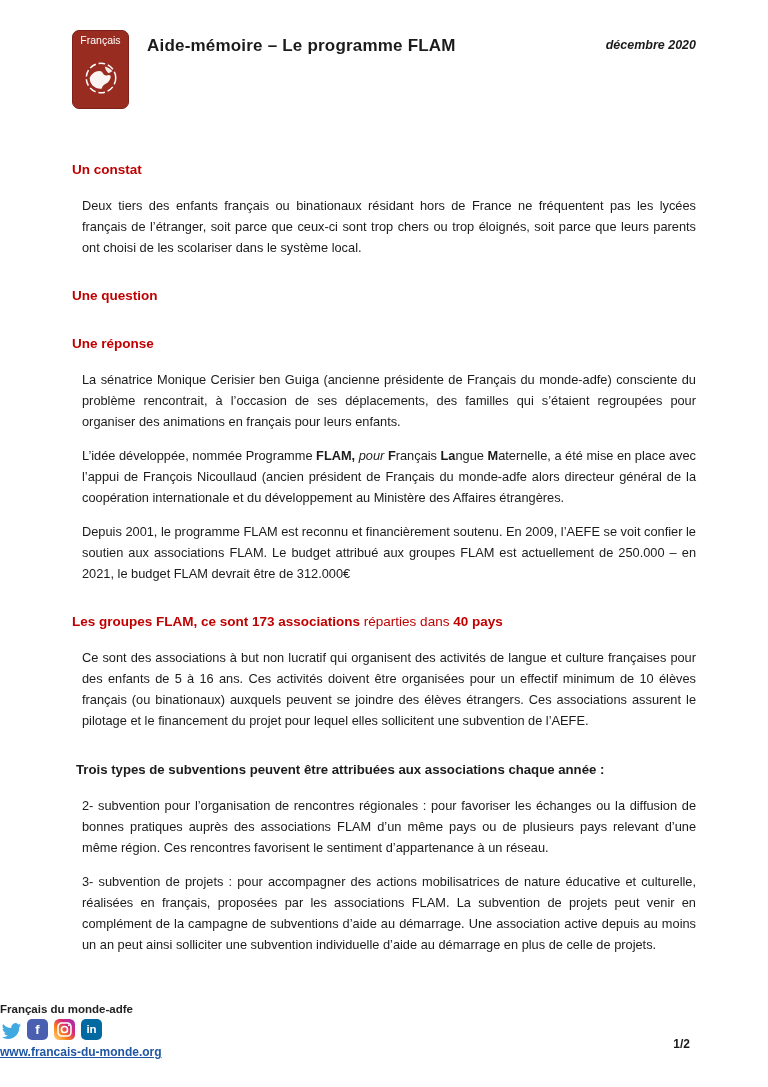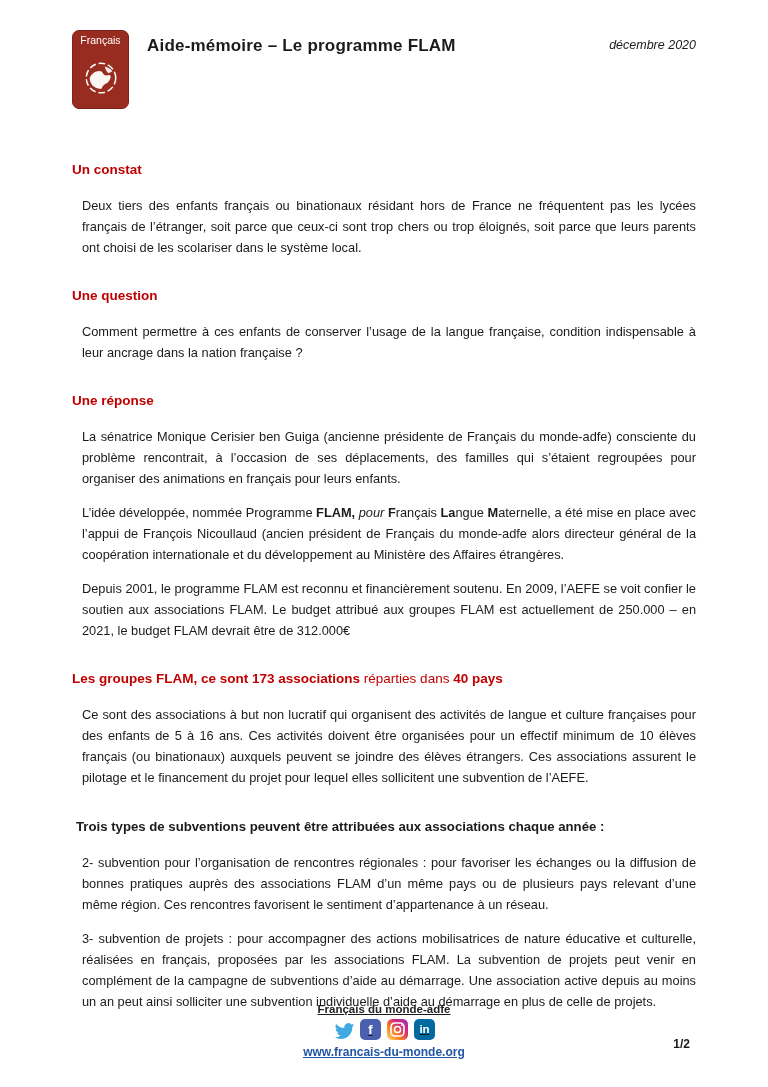--- a/index.html
+++ b/index.html
@@ -22,37 +22,37 @@
     width:57px;height:79px;background:var(--maroon);border:1px solid #7c221a;
     border-radius:7px;display:flex;flex-direction:column;align-items:center;
     justify-content:space-between;padding:4px 2px;flex:0 0 auto;gap:13px;
   }
   .logo .lt{color:#fff;font-size:10.5px;line-height:1;}
   .logo svg{display:block;}
   .hdr-title{
     font-size:17px;font-weight:bold;margin-left:18px;margin-top:6px;letter-spacing:.2px;
   }
   .hdr-date{
-    margin-left:auto;margin-top:8px;font-size:12.5px;font-style:italic;font-weight:normal;
+    margin-left:auto;margin-top:8px;font-size:12.5px;font-style:italic;font-weight:bold;
   }
 
   
   .blk{font-size:12.8px;line-height:21px;}
   .blk.p{text-align:justify;margin:0 0 13px 10px;}
   .blk.h-red{color:var(--red);font-weight:bold;font-size:13.5px;margin:27px 0 15px 0;}
   .blk.h-black{font-weight:bold;font-size:13.2px;margin:28px 0 15px 4px;}
   .content .blk:first-child{margin-top:50px;}
   .b{font-weight:bold;}
   .i{font-style:italic;}
   .h-red .n{font-weight:normal;}
 
   
   .ftr{
     position:absolute;left:0;right:0;bottom:28px;
-    display:flex;flex-direction:column;align-items:center;text-decoration:underline;
+    display:flex;flex-direction:column;
   }
   .ftr-org{font-size:11.5px;font-weight:bold;color:#222;margin-bottom:4px;}
   .soc{display:flex;gap:6px;align-items:center;margin-bottom:5px;}
   .soc .ico{
     width:21px;height:21px;border-radius:5px;display:flex;align-items:center;
     justify-content:center;color:#fff;font-weight:bold;font-size:13px;line-height:1;
     cursor:pointer;
   }
   .ico.tw{background:transparent;border-radius:0;}
   .ico.fb{background:#4a5fb0;}
@@ -81,21 +81,20 @@
       <span class="lt">du monde</span>
     </div>
     <div class="hdr-title">Aide-mémoire – Le programme FLAM</div>
     <div class="hdr-date">décembre 2020</div>
   </div>
 
   <div class="content">
       <div class="blk h-red"><span class="b">Un constat</span></div>
       <div class="blk p"><span class="n">Deux tiers des enfants français ou binationaux résidant hors de France ne fréquentent pas les lycées français de l’étranger, soit parce que ceux-ci sont trop chers ou trop éloignés, soit parce que leurs parents ont choisi de les scolariser dans le système local.</span></div>
       <div class="blk h-red"><span class="b">Une question</span></div>
-      <div class="blk p"><span class="n">Comment permettre à ces enfants de conserver l’usage de la langue française, condition indispensable à leur ancrage dans la nation française ?</span></div>
       <div class="blk h-red"><span class="b">Une réponse</span></div>
       <div class="blk p"><span class="n">La sénatrice Monique Cerisier ben Guiga (ancienne présidente de Français du monde-adfe) consciente du problème rencontrait, à l’occasion de ses déplacements, des familles qui s’étaient regroupées pour organiser des animations en français pour leurs enfants.</span></div>
       <div class="blk p"><span class="n">L’idée développée, nommée Programme </span><span class="b">FLAM,</span><span class="n"> </span><span class="i">pour</span><span class="n"> </span><span class="b">F</span><span class="n">rançais </span><span class="b">La</span><span class="n">ngue </span><span class="b">M</span><span class="n">aternelle, a été mise en place avec l’appui de François Nicoullaud (ancien président de Français du monde-adfe alors directeur général de la coopération internationale et du développement au Ministère des Affaires étrangères.</span></div>
       <div class="blk p"><span class="n">Depuis 2001, le programme FLAM est reconnu et financièrement soutenu. En 2009, l’AEFE se voit confier le soutien aux associations FLAM. Le budget attribué aux groupes FLAM est actuellement de 250.000 – en 2021, le budget FLAM devrait être de 312.000€</span></div>
       <div class="blk h-red"><span class="b">Les groupes FLAM, ce sont 173 associations </span><span class="n">réparties dans </span><span class="b">40 pays</span></div>
       <div class="blk p"><span class="n">Ce sont des associations à but non lucratif qui organisent des activités de langue et culture françaises pour des enfants de 5 à 16 ans. Ces activités doivent être organisées pour un effectif minimum de 10 élèves français (ou binationaux) auxquels peuvent se joindre des élèves étrangers. Ces associations assurent le pilotage et le financement du projet pour lequel elles sollicitent une subvention de l’AEFE.</span></div>
       <div class="blk h-black"><span class="b">Trois types de subventions peuvent être attribuées aux associations chaque année :</span></div>
       <div class="blk p"><span class="n">2- subvention pour l’organisation de rencontres régionales : pour favoriser les échanges ou la diffusion de bonnes pratiques auprès des associations FLAM d’un même pays ou de plusieurs pays relevant d’une même région. Ces rencontres favorisent le sentiment d’appartenance à un réseau.</span></div>
       <div class="blk p"><span class="n">3- subvention de projets : pour accompagner des actions mobilisatrices de nature éducative et culturelle, réalisées en français, proposées par les associations FLAM. La subvention de projets peut venir en complément de la campagne de subventions d’aide au démarrage. Une association active depuis au moins un an peut ainsi solliciter une subvention individuelle d’aide au démarrage en plus de celle de projets.</span></div>
     </div>

